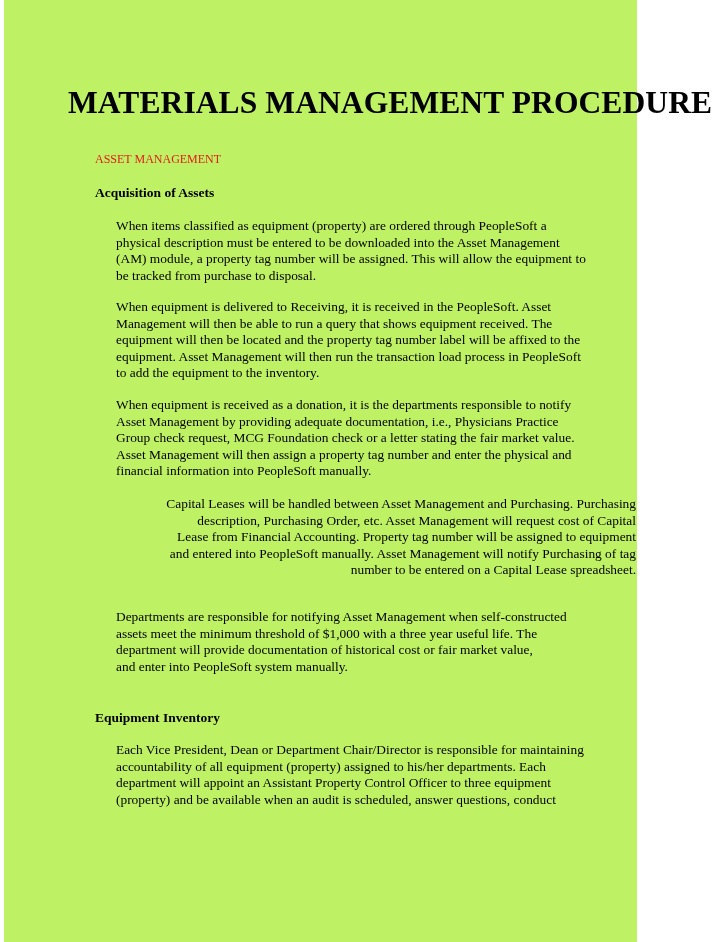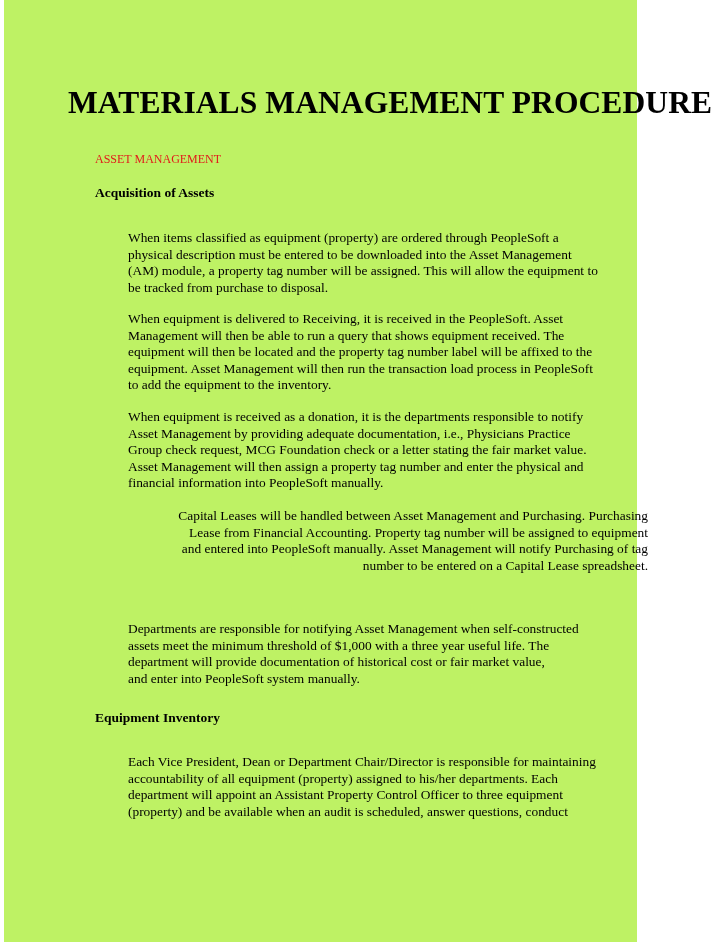--- a/index.html
+++ b/index.html
@@ -48,21 +48,21 @@
       left: 91px;
       font-size: 13.5px;
       font-weight: bold;
       line-height: 18px;
       white-space: nowrap;
     }
     .para {
       position: absolute;
       left: 112px;
       width: 520px;
-      margin: 12px;
+      margin: 0;
       font-size: 13.4px;
       line-height: 16.6px;
     }
     .para .line {
       display: block;
       white-space: nowrap;
     }
   </style>
 </head>
 <body>
@@ -93,20 +93,21 @@
   <p class="para" style="top:397px;">
     <span class="line">When equipment is received as a donation, it is the departments responsible to notify</span>
     <span class="line">Asset Management by providing adequate documentation, i.e., Physicians Practice</span>
     <span class="line">Group check request, MCG Foundation check or a letter stating the fair market value.</span>
     <span class="line">Asset Management will then assign a property tag number and enter the physical and</span>
     <span class="line">financial information into PeopleSoft manually.</span>
   </p>
 
   <p class="para" style="top:496px;text-align:right;">
     <span class="line">Capital Leases will be handled between Asset Management and Purchasing.  Purchasing</span>
+    <span class="line">description, Purchasing Order, etc.  Asset Management will request cost of Capital</span>
     <span class="line">Lease from Financial Accounting.  Property tag number will be assigned to equipment</span>
     <span class="line">and entered into PeopleSoft manually.  Asset Management will notify Purchasing of tag</span>
     <span class="line">number to be entered on a Capital Lease spreadsheet.</span>
   </p>
 
   <p class="para" style="top:609px;">
     <span class="line">Departments are responsible for notifying Asset Management when self-constructed</span>
     <span class="line">assets meet the minimum threshold of $1,000 with a three year useful life.  The</span>
     <span class="line">department will provide documentation of historical cost or fair market value,</span>
     <span class="line">and enter into PeopleSoft system manually.</span>

